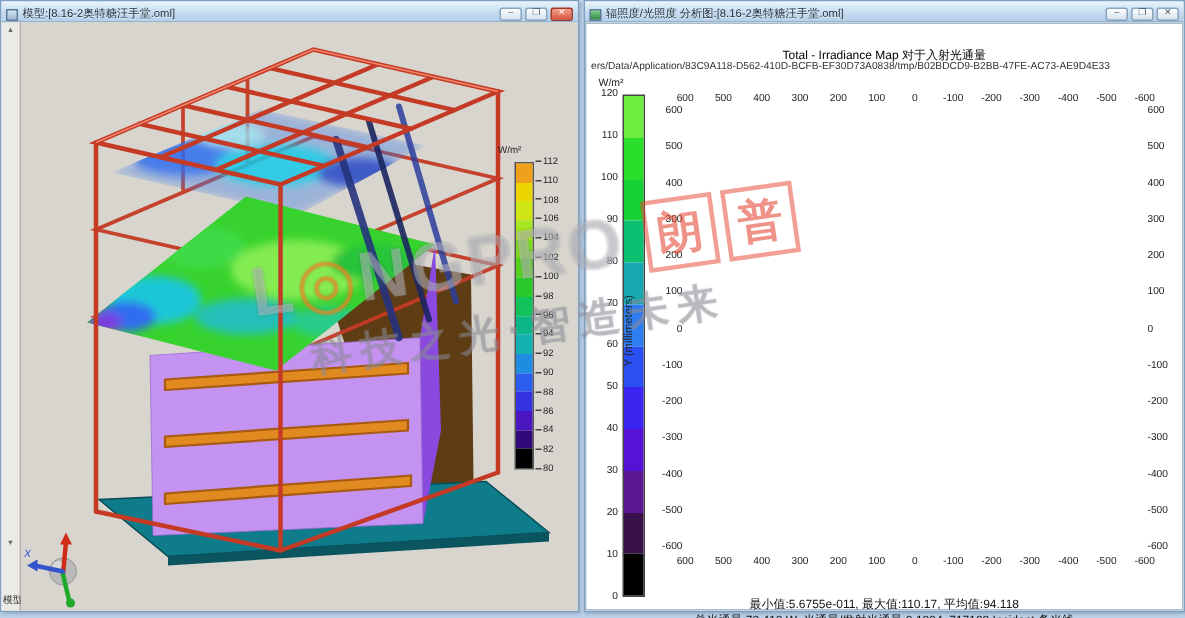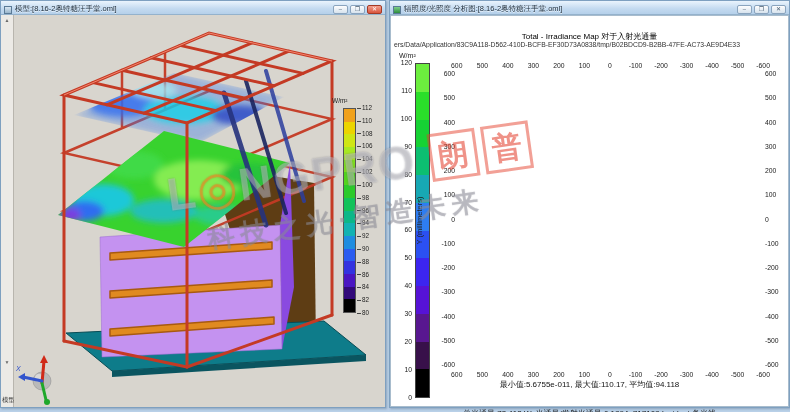--- a/index.html
+++ b/index.html
@@ -59,21 +59,21 @@
   .xticks{position:absolute;left:53px;width:332px;display:flex;justify-content:space-between;z-index:5;}
   .xticks.top{top:46px;} .xticks.bottom{top:355px;}
   .xticks span{width:26px;text-align:center;font-size:6.8px;color:#222;}
   .yticks{position:absolute;top:54px;height:299px;width:18px;display:flex;flex-direction:column;justify-content:space-between;}
   .yticks.left{left:46px;} .yticks.left span{text-align:right;}
   .yticks.right{left:374px;} .yticks.right span{text-align:left;}
   .yticks span{font-size:6.8px;line-height:8px;color:#222;display:block;}
   .xlabel{position:absolute;left:66px;top:366px;width:306px;text-align:center;font-size:7.5px;color:#222;}
   .ylabel{position:absolute;left:-22px;top:200px;width:100px;text-align:center;font-size:7.5px;color:#222;transform:rotate(-90deg);}
   .stats{position:absolute;left:0;width:100%;text-align:center;font-size:8px;color:#111;}
-  .stats.l1{top:363px;} .stats.l2{top:392px;}
+  .stats.l1{top:381px;} .stats.l2{top:392px;}
 
   
   .watermark{position:absolute;left:168px;top:138px;width:430px;z-index:50;pointer-events:none;transform:rotate(-8deg);opacity:.9;}
   .wm-row1{display:flex;align-items:center;gap:14px;}
   .wm-brand{font-size:46px;font-weight:bold;letter-spacing:2px;color:rgba(238,238,244,.34);text-shadow:0 0 2px rgba(100,100,112,.55);}
   .wm-sun{color:rgba(242,140,40,.60);text-shadow:0 0 2px rgba(200,90,20,.5);}
   .wm-cnbox{display:flex;gap:6px;}
   .wm-cn{width:42px;height:42px;border:3px solid rgba(228,62,42,.55);color:rgba(228,62,42,.62);font-size:30px;font-weight:bold;display:flex;align-items:center;justify-content:center;}
   .wm-slogan{margin:4px 0 0 34px;font-size:27px;font-weight:bold;letter-spacing:6px;color:rgba(150,150,160,.38);text-shadow:0 0 1px rgba(120,120,130,.45);}
 </style>

